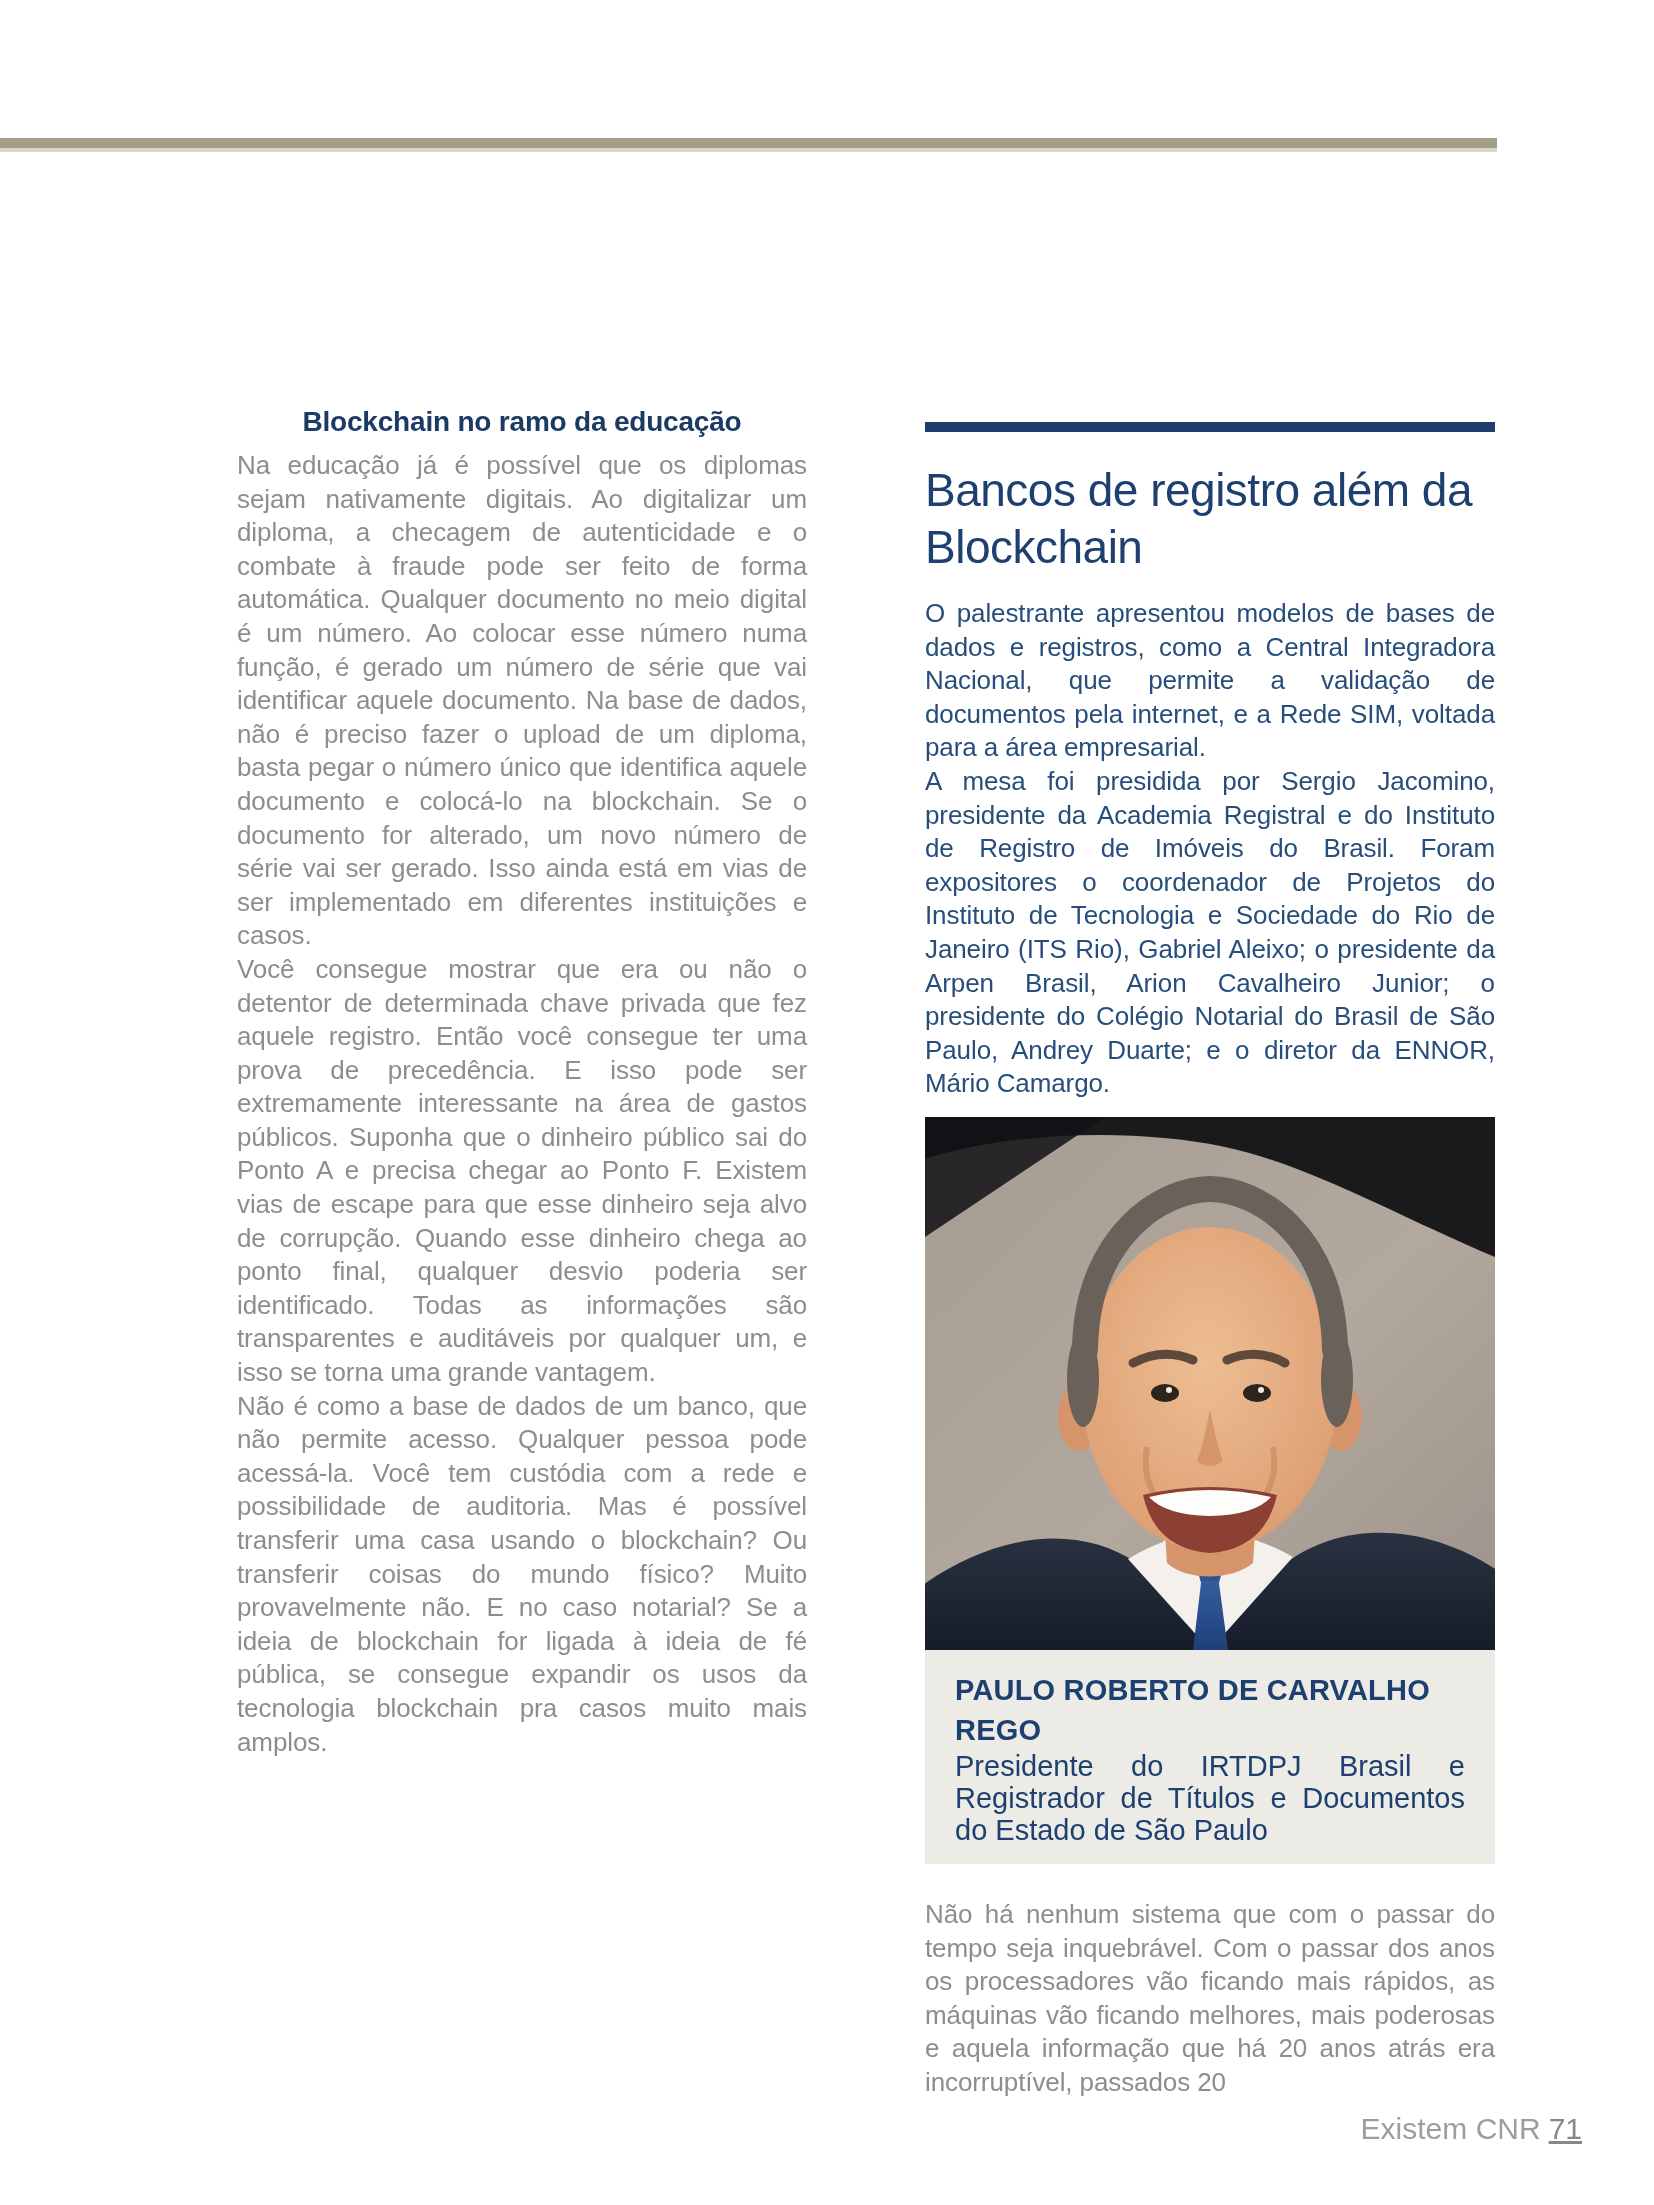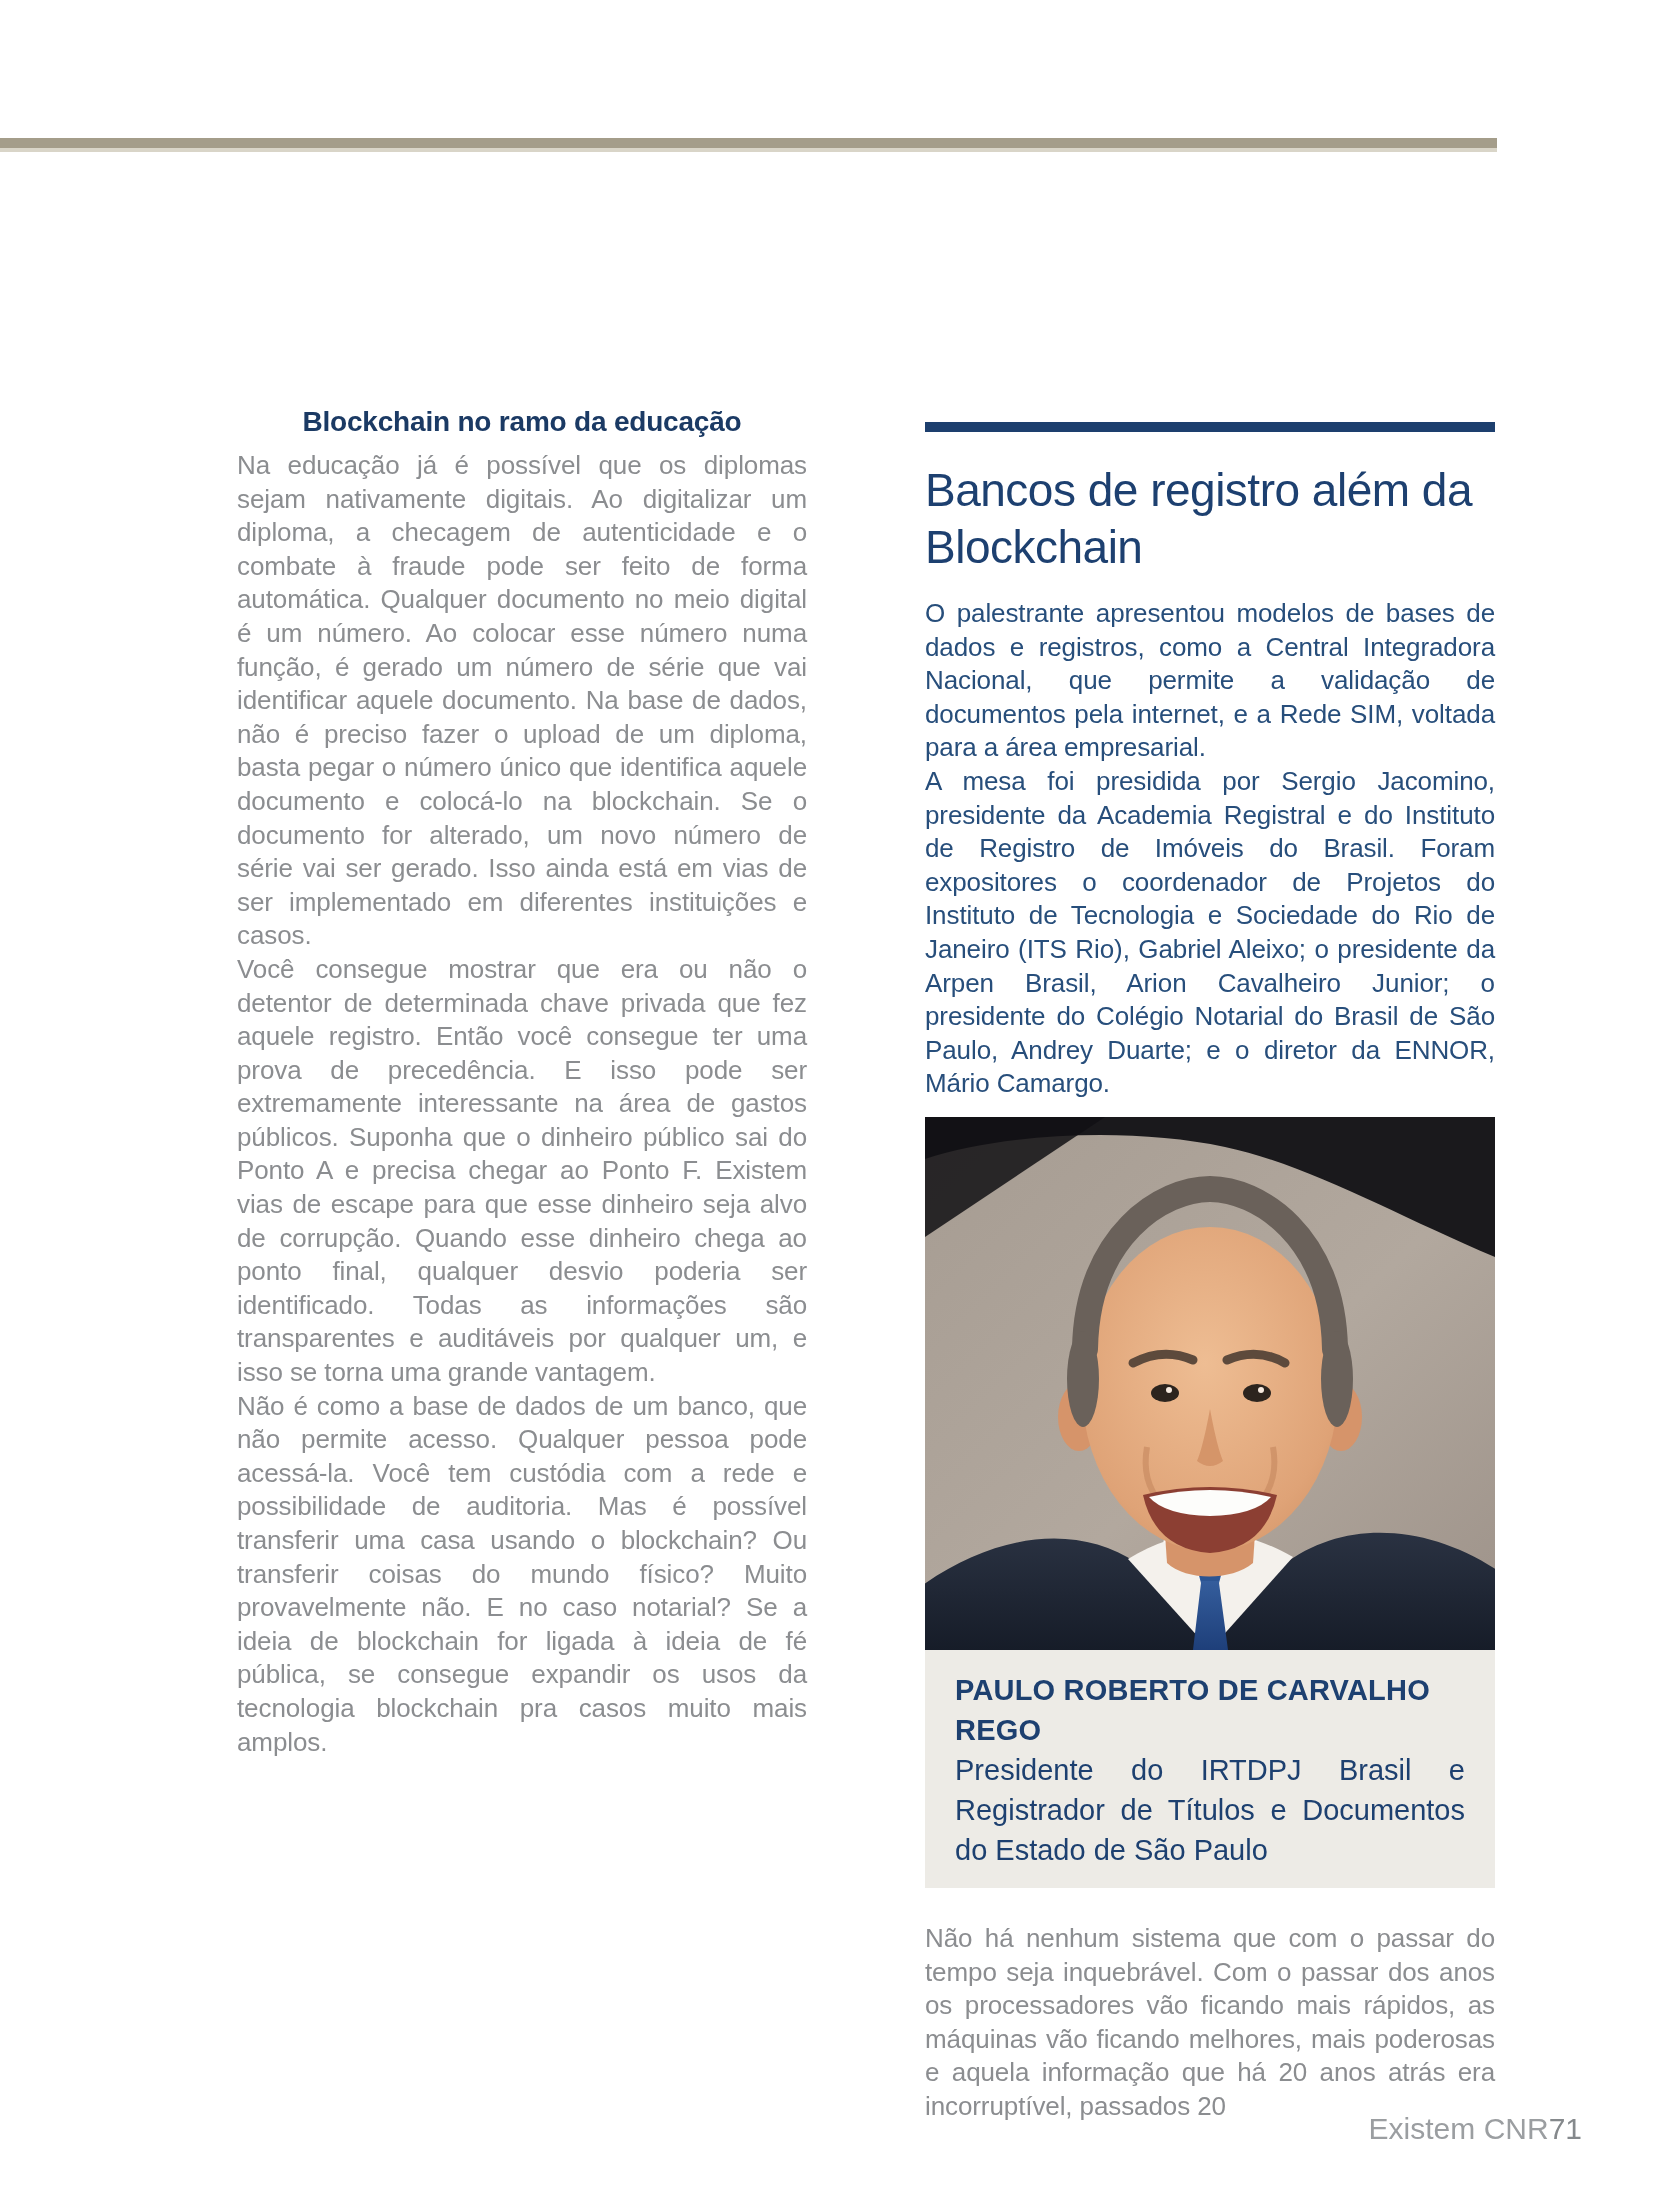--- a/index.html
+++ b/index.html
@@ -54,30 +54,30 @@
   
   .caption{
     background:#edebe6;width:570px;box-sizing:border-box;
     padding:20px 30px 18px 30px;
   }
   .caption-name{
     color:#1d4070;font-size:29px;line-height:40px;font-weight:700;
     letter-spacing:.2px;margin:0;
   }
   .caption-role{
-    color:#1d4070;font-size:29px;line-height:40px;font-weight:400;
+    color:#1d4070;font-size:29px;line-height:32px;font-weight:400;
     text-align:justify;margin:0;
   }
   .closing{margin-top:34px;}
   
   .footer{
     position:absolute;top:2112px;right:72px;
     color:#9b9ea1;font-size:30px;font-weight:400;
   }
-  .footer .page-num{color:#85898c;margin-left:0;}
+  .footer .page-num{color:#85898c;margin-left:8px;text-decoration:underline;}
 </style>
 </head>
 <body>
 
 <div class="page">
 
   <div class="header-rule"></div>
   <div class="header-rule-light"></div>
 
   <div class="col col-left">

